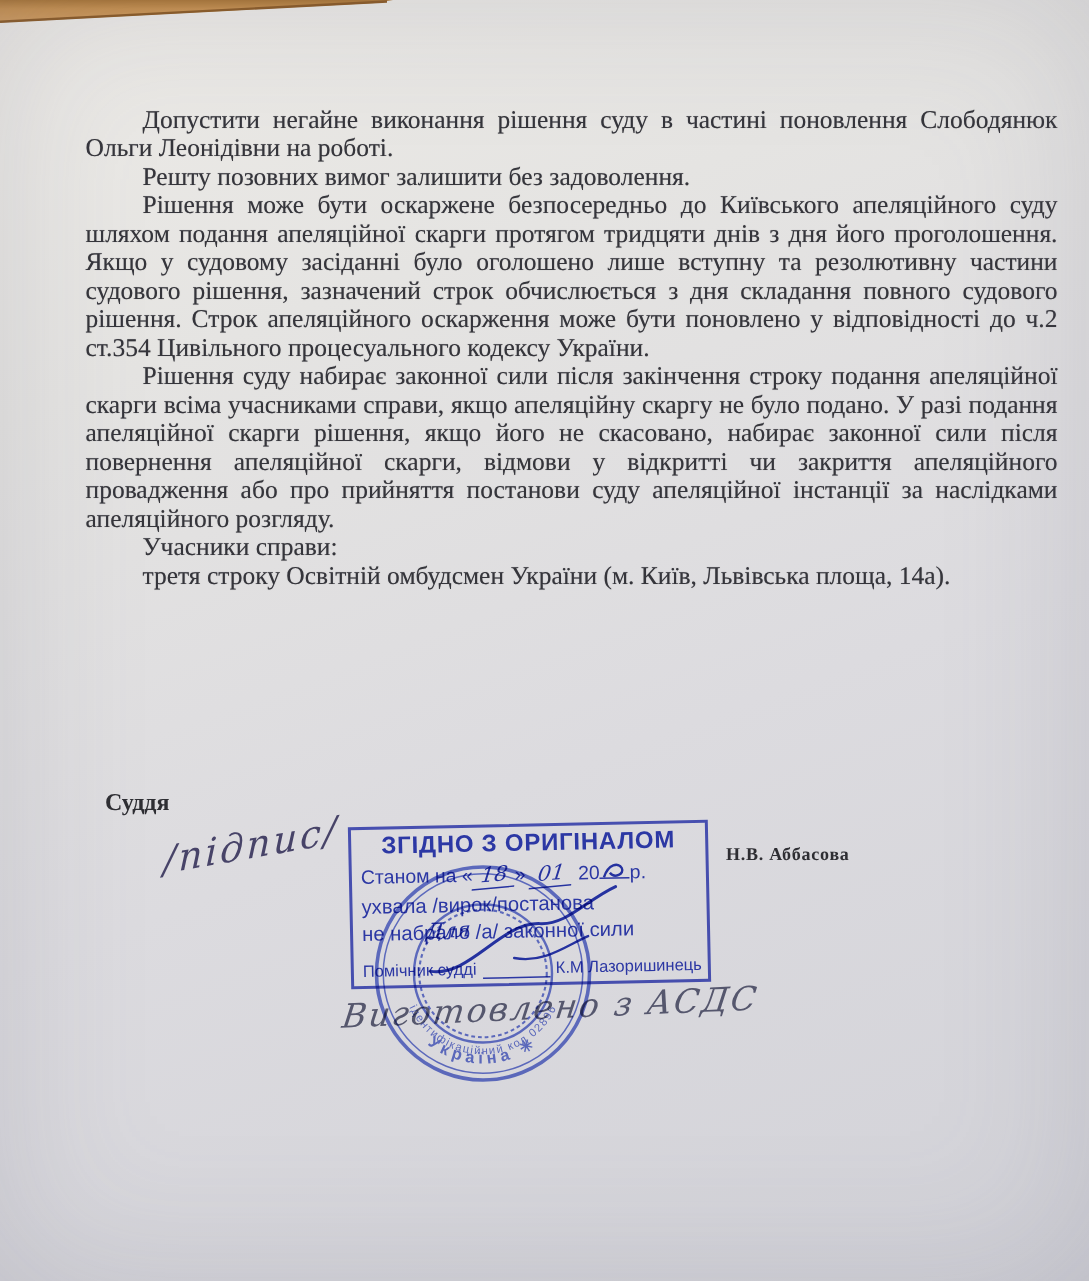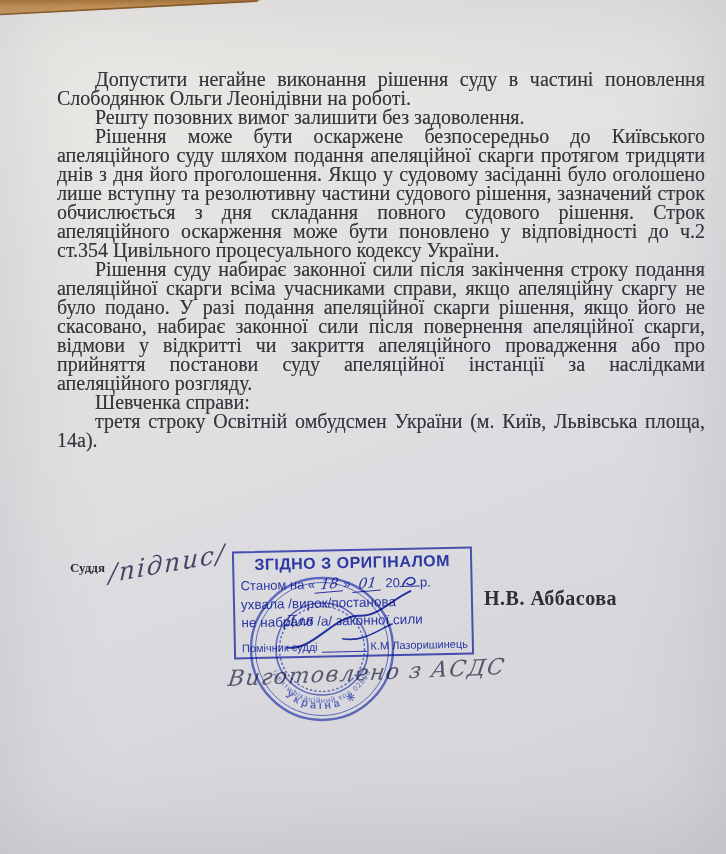--- a/index.html
+++ b/index.html
@@ -8,26 +8,26 @@
     background:linear-gradient(160deg,#edebe7 0%,#e5e4e2 25%,#dcdbdf 58%,#d2d2d8 100%);
     font-family:"Liberation Serif",serif;
   }
   .photo::after {
     content:""; position:absolute; inset:0; pointer-events:none;
     box-shadow:inset 0 0 100px rgba(105,105,125,.20);
   }
   .wood { position:absolute; left:0; top:0; }
   .doc-text {
     position:absolute; left:57px; top:70px; width:648px;
-    color:#35353b; font-size:20px; line-height:19px; text-align:justify;
+    color:#35353b; font-size:17px; line-height:19px; text-align:justify;
     text-shadow:0 0 .5px rgba(70,70,75,.55);
   }
   .doc-text p { margin:0; text-indent:38px; }
-  .judge-label { position:absolute; left:70px; top:560px; font-weight:bold; font-size:13px; color:#2e2e33;font-family:Liberation Serif, serif; }
-  .judge-name  { position:absolute; left:484px; top:587px; font-weight:bold; font-size:20px; color:#2e2e33; letter-spacing:.5px; }
+  .judge-label { position:absolute; left:70px; top:527px; font-weight:bold; font-size:16px; color:#2e2e33;font-family:Liberation Serif, serif; }
+  .judge-name  { position:absolute; left:484px; top:562px; font-weight:bold; font-size:12px; color:#2e2e33; letter-spacing:.5px; }
   .hand-sig {
     position:absolute; left:108px; top:549px; font-family:"DejaVu Serif",serif;
     font-style:italic; font-size:25px; color:#474368; letter-spacing:2px;
     transform:rotate(-10deg) skewX(-12deg); white-space:nowrap;
   }
   .stamp {
     position:absolute; left:233px; top:549px; width:236px; height:104px;
     border:2.5px solid rgba(52,64,191,.85); transform:rotate(-1.2deg);
     color:#3341bd; font-family:"Liberation Sans",sans-serif;
     mix-blend-mode:multiply;
@@ -67,21 +67,21 @@
     </defs>
     <polygon points="0,0 262,0 250,2 0,15" fill="url(#woodg)"></polygon>
     <line x1="0" y1="14.5" x2="258" y2="1" stroke="#8a5a26" stroke-width="1.6"></line>
   </svg>
 
   <div class="doc-text">
     <p>Допустити негайне виконання рішення суду в частині поновлення Слободянюк Ольги Леонідівни на роботі.</p>
     <p>Решту позовних вимог залишити без задоволення.</p>
     <p>Рішення може бути оскаржене безпосередньо до Київського апеляційного суду шляхом подання апеляційної скарги протягом тридцяти днів з дня його проголошення. Якщо у судовому засіданні було оголошено лише вступну та резолютивну частини судового рішення, зазначений строк обчислюється з дня складання повного судового рішення. Строк апеляційного оскарження може бути поновлено у відповідності до ч.2 ст.354 Цивільного процесуального кодексу України.</p>
     <p>Рішення суду набирає законної сили після закінчення строку подання апеляційної скарги всіма учасниками справи, якщо апеляційну скаргу не було подано. У разі подання апеляційної скарги рішення, якщо його не скасовано, набирає законної сили після повернення апеляційної скарги, відмови у відкритті чи закриття апеляційного провадження або про прийняття постанови суду апеляційної інстанції за наслідками апеляційного розгляду.</p>
-    <p>Шевченка справи:</p>
+    <p>Учасники справи:</p>
     <p>третя строку Освітній омбудсмен України (м. Київ, Львівська площа, 14а).</p>
   </div>
 
   <div class="judge-label">Суддя</div>
   <div class="hand-sig">/підпис/</div>
   <div class="judge-name">Н.В. Аббасова</div>
 
   <svg class="seal" width="150" height="150">
     <g stroke="#4a5ed0" fill="none">
       <circle cx="75" cy="75" r="71" stroke-width="2.4"></circle>

